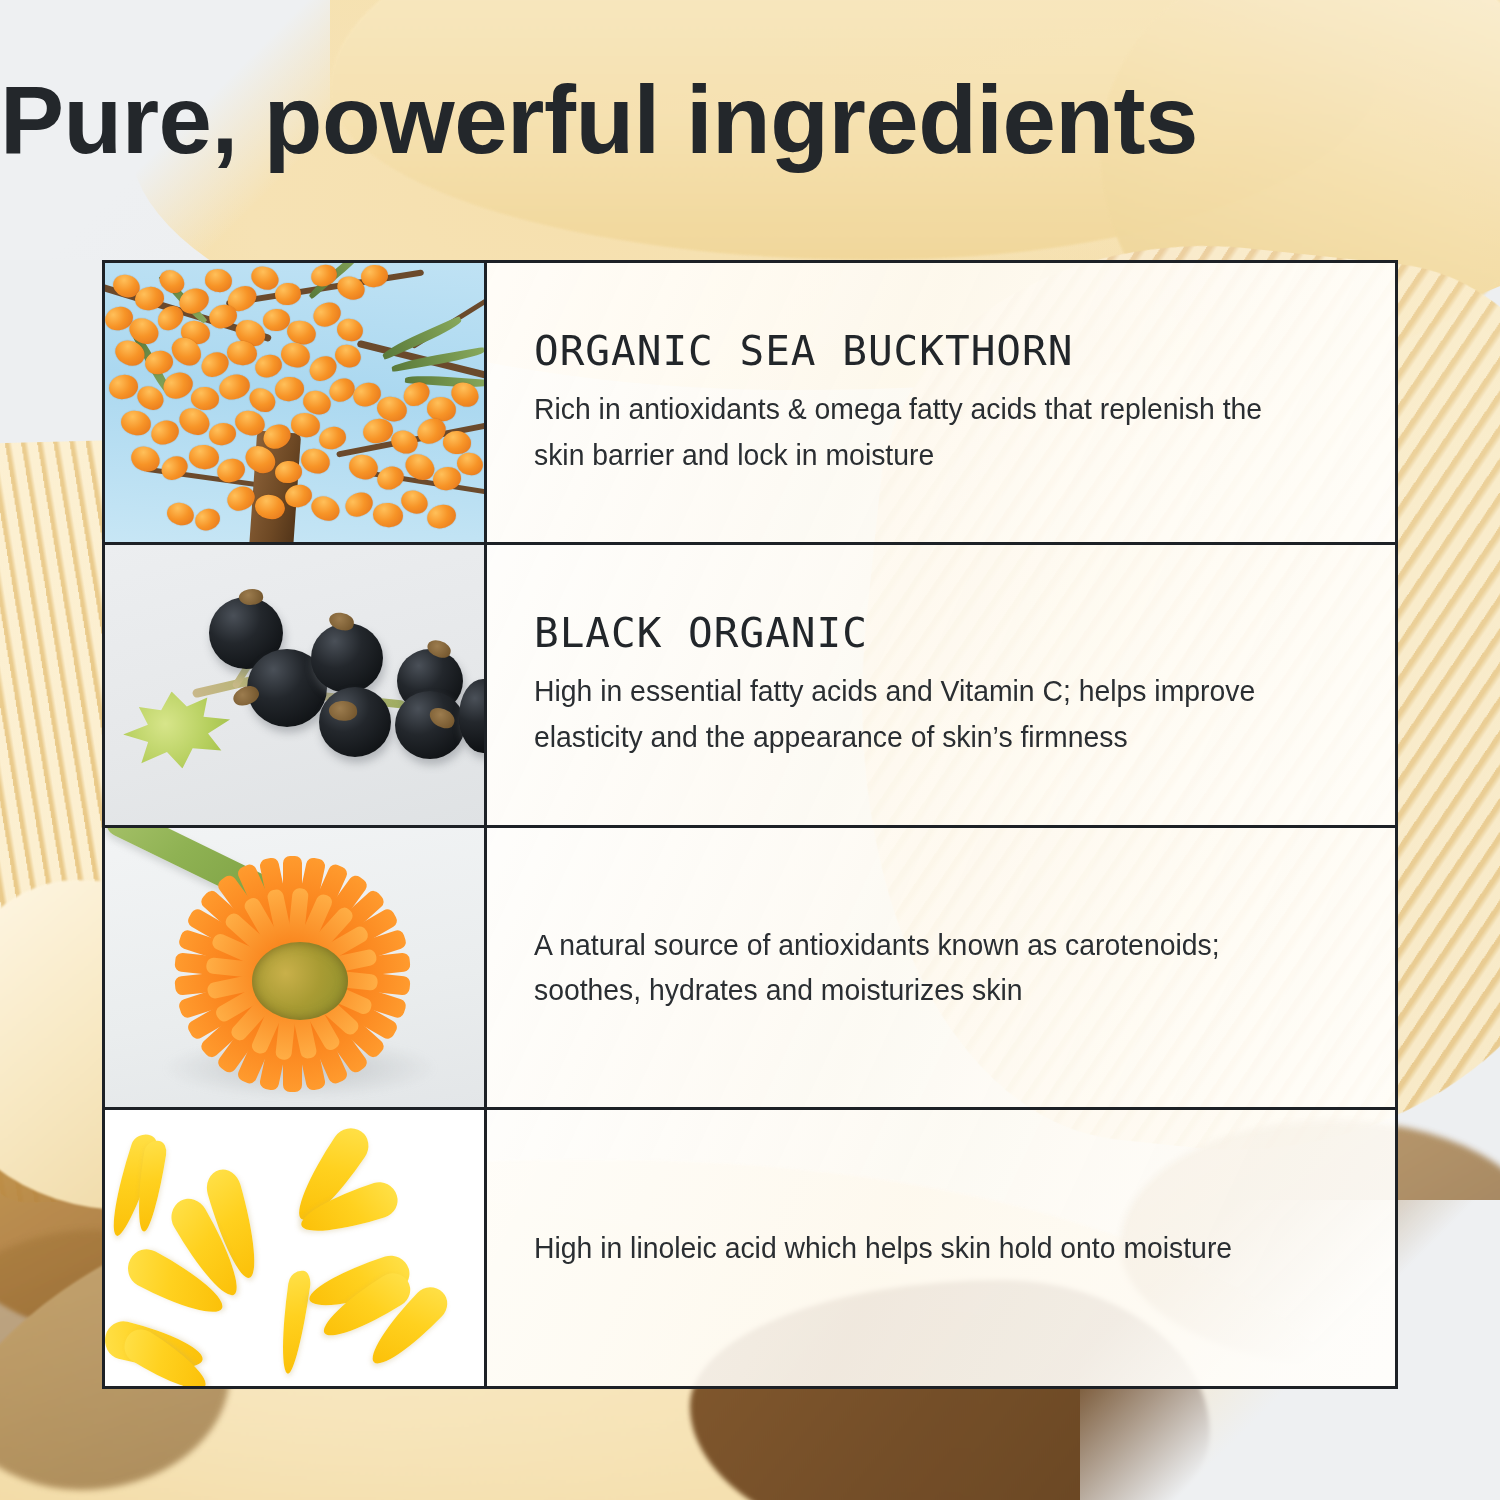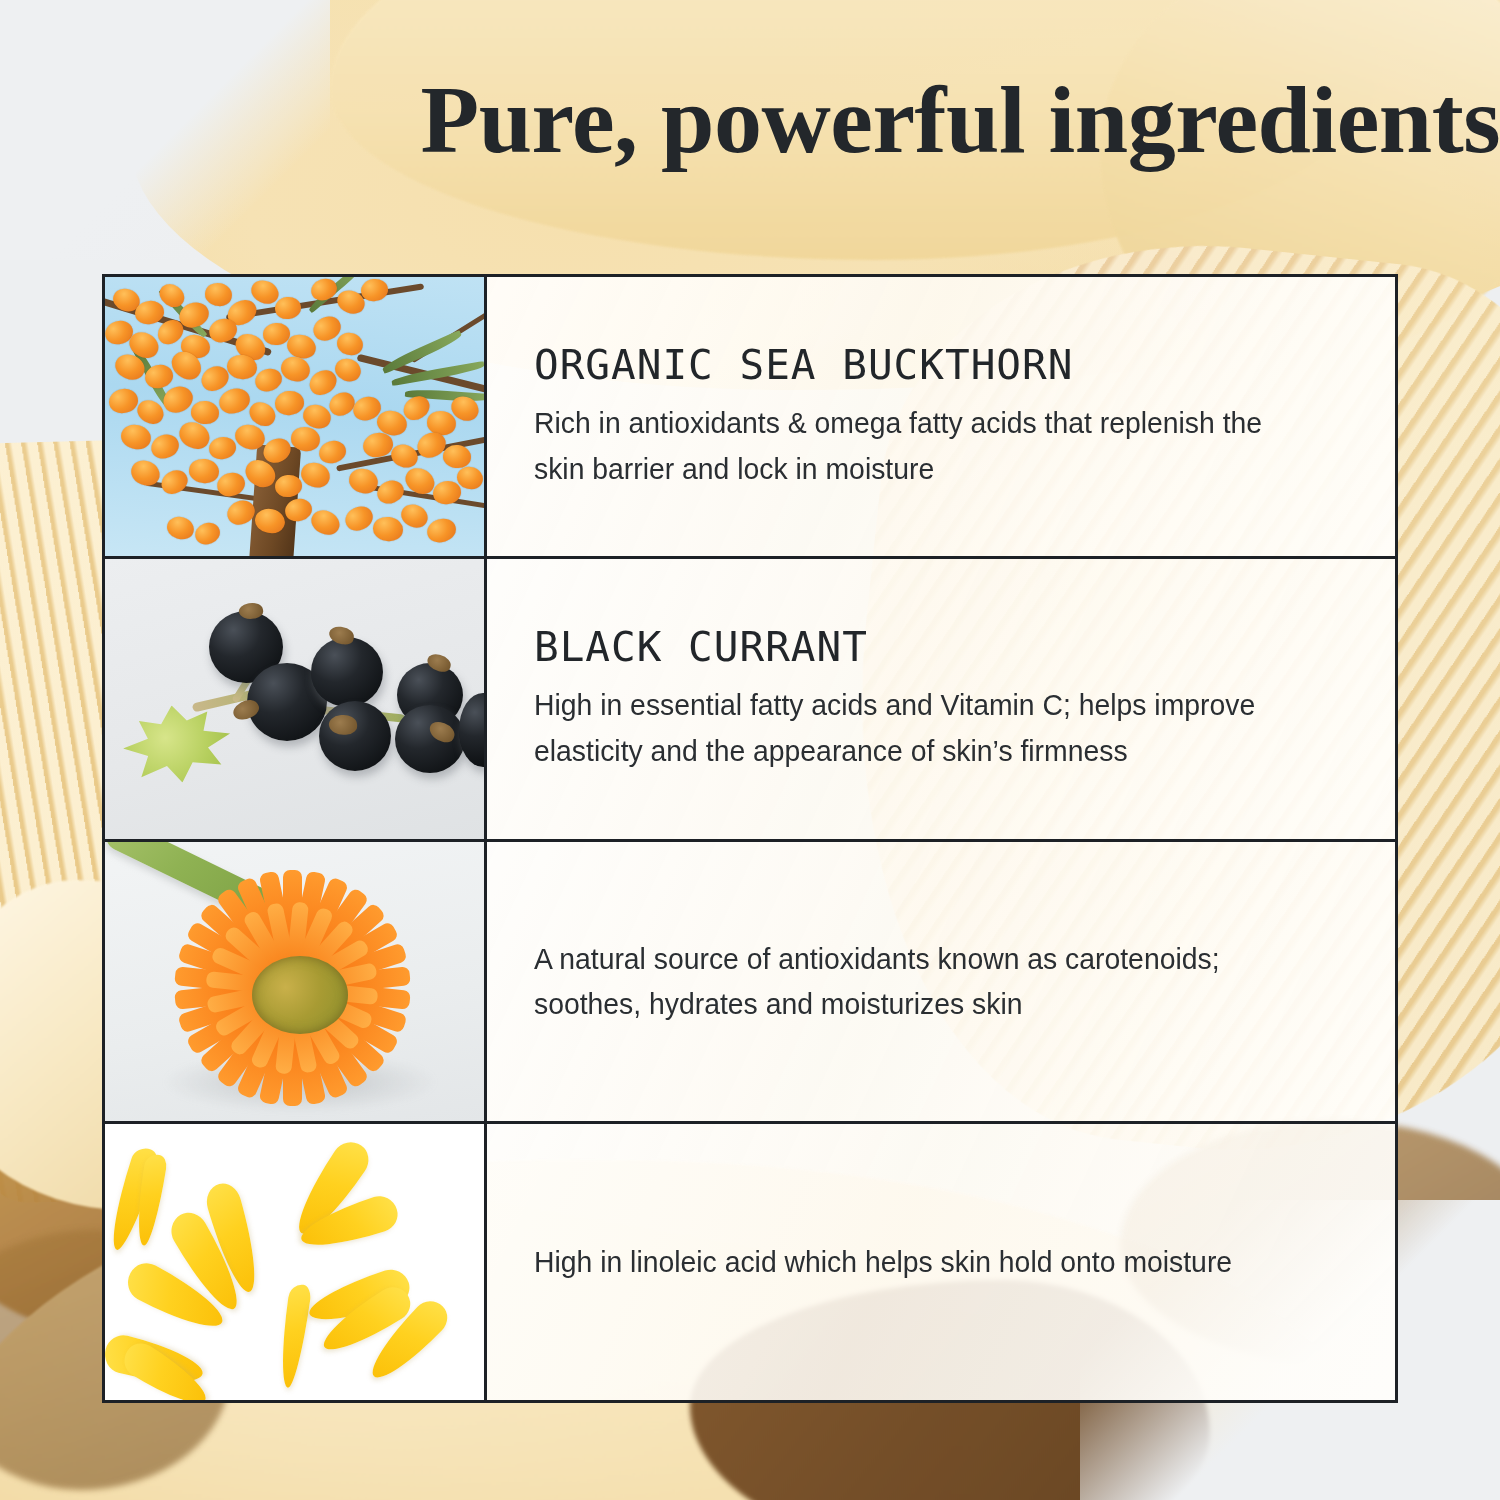--- a/index.html
+++ b/index.html
@@ -156,33 +156,33 @@
   }
   .bg-corner-br{
     position:absolute; right:0; bottom:0; width:420px; height:300px;
     background:linear-gradient(315deg,#eef0f2 0%, #eef0f2 45%, rgba(238,240,242,0) 78%);
   }
 
   
   .title{
     position:absolute;
     left:0; right:0; top:70px;
-    text-align:right;
-    font-family:Liberation Serif, serif;
+    text-align:left;
+    font-family:Liberation Sans, sans-serif;
     font-size:96px;
     line-height:1.05;
     color:#23272b;
     letter-spacing:-0.5px;
     z-index:6;
   }
 
   
   .table{
     position:absolute;
-    left:102px; top:274px;
+    left:102px; top:260px;
     width:1296px; height:1129px;
     border:3px solid #1d2126;
     z-index:5;
     display:flex;
     flex-direction:column;
   }
   .row{
     display:flex;
     border-bottom:3px solid #1d2126;
     flex:1 1 auto;
@@ -486,21 +486,21 @@
           <div class="bc-berry" style="left:292px;top:104px;width:66px;height:64px;"></div>
           <div class="bc-cap" style="left:322px;top:96px;width:24px;height:16px;transform:rotate(14deg);"></div>
 
           <div class="bc-berry" style="left:290px;top:146px;width:70px;height:68px;"></div>
           <div class="bc-cap" style="left:324px;top:164px;width:26px;height:18px;transform:rotate(20deg);"></div>
 
           <div class="bc-berry" style="left:354px;top:134px;width:48px;height:74px;"></div>
         </div>
       </div>
       <div class="cell-txt">
-        <div class="ing-name">BLACK CURRANT</div>
+        <div class="ing-name">BLACK ORGANIC</div>
         <div class="ing-desc">High in essential fatty acids and Vitamin C; helps improve elasticity and the appearance of skin’s firmness</div>
       </div>
     </div>
 
     <div class="row row-3">
       <div class="cell-img">
         <div class="img-calendula">
           <div class="cal-shadow"></div>
           <div class="cal-stem"></div>
           <div class="cal-head">

